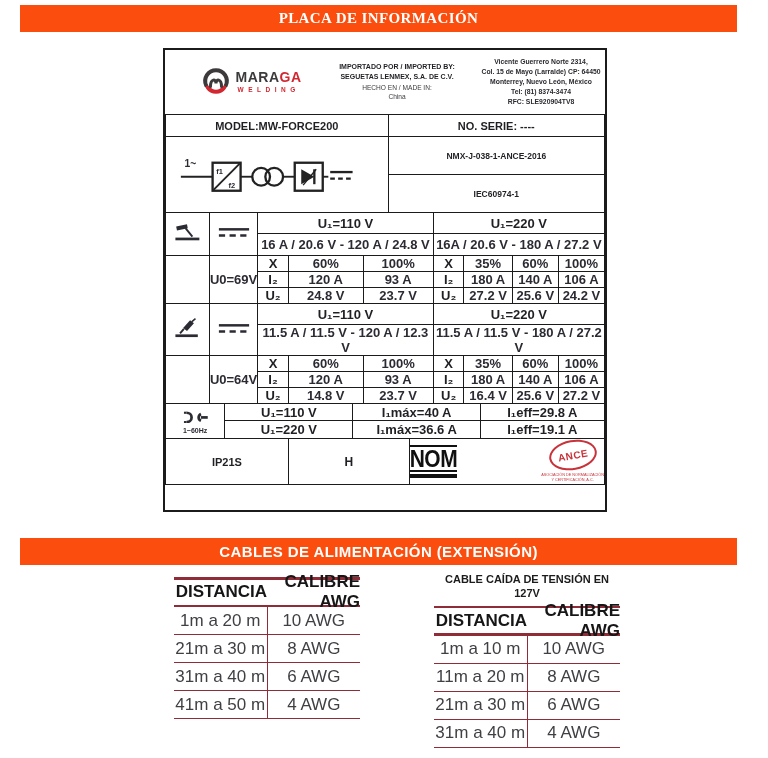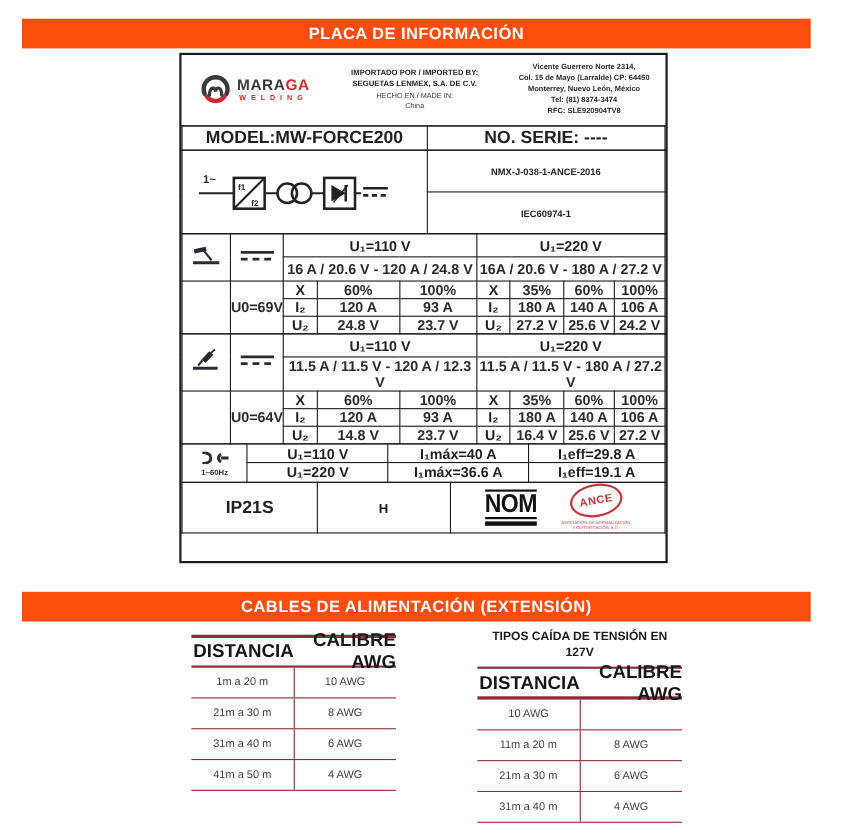--- a/index.html
+++ b/index.html
@@ -6,56 +6,56 @@
   body{
     width:768px;height:758px;background:#ffffff;position:relative;
     font-family:"Liberation Sans","DejaVu Sans",sans-serif;
     color:#1f1f24;overflow:hidden;
   }
   .banner{
     position:absolute;left:20px;width:717px;height:27px;
     background:#FB4E0E;color:#ffffff;display:flex;align-items:center;justify-content:center;
     font-weight:bold;font-size:15px;letter-spacing:.4px;
   }
-  #banner-top{top:17px;}
+  #banner-top{top:5px;font-family:Liberation Serif, serif;}
   #banner-bottom{top:538px;}
 
   
   .plate{
     position:absolute;left:163px;top:48px;width:444px;height:464px;
     box-sizing:border-box;border:2px solid #1b1b1b;background:#fff;
     display:flex;flex-direction:column;
   }
   .plate-header{
     height:64px;flex:none;display:flex;align-items:center;
     border-bottom:1px solid #1b1b1b;
   }
-  .logo-box{width:132px;flex:none;display:flex;align-items:center;justify-content:center;gap:5px;}
+  .logo-box{width:132px;flex:none;display:flex;align-items:center;justify-content:center;gap:5px;padding-left:20px;}
   .brand-text{display:flex;flex-direction:column;line-height:1;}
   .brand-name{font-weight:bold;font-size:14px;letter-spacing:.5px;color:#3d3a3c;}
   .brand-name .red{color:#d22630;}
   .brand-tag{color:#d22630;font-size:6.5px;font-weight:bold;letter-spacing:4.5px;margin-top:3px;padding-left:2px;}
   .importer-box{width:160px;flex:none;text-align:center;line-height:1.45;}
   .imp-b{font-weight:bold;font-size:7px;}
   .imp-n{font-size:6.6px;color:#3a3a3e;}
   .address-box{flex:1;text-align:center;font-weight:bold;font-size:6.8px;line-height:1.5;color:#2a2a30;}
 
   table.ptab{border-collapse:collapse;width:100%;table-layout:fixed;margin-top:-1px;flex:none;}
   .ptab td{border:1px solid #1b1b1b;padding:0;vertical-align:middle;overflow:hidden;}
   .c{text-align:center;}
   .b{font-weight:bold;}
-  .md{font-size:16px;}
+  .md{font-size:11px;}
   .sm{font-size:8.5px;}
   .xs{font-size:13px;}
   .val{color:#2b2b33;}
 
   .diagram-cell{text-align:center;}
   .empty-bottom{flex:1;border-top:0;}
 
-  .logos-cell-inner{display:flex;align-items:center;justify-content:center;gap:22px;}
+  .logos-cell-inner{display:flex;align-items:center;justify-content:space-between;gap:22px;}
   .nom{display:inline-block;text-align:center;line-height:1;}
   .nom-line-top{height:2px;background:#101010;margin-bottom:1px;}
   .nom-word{font-weight:bold;font-size:21px;letter-spacing:-.5px;transform:scaleY(1.12);color:#101010;font-family:"Liberation Sans","DejaVu Sans",sans-serif;}
   .nom-line-mid{height:2px;background:#101010;margin-top:1px;}
   .nom-line-bot{height:4px;background:#101010;margin-top:2px;}
   .ance{display:inline-block;text-align:center;}
   .ance-oval{
     width:44px;height:26px;border:2.5px solid #c8333b;border-radius:50%;
     display:flex;align-items:center;justify-content:center;transform:rotate(-10deg);
     margin:0 auto;
@@ -65,21 +65,21 @@
 
   
   .cables-wrap{position:absolute;left:174px;top:572px;width:447px;display:flex;gap:74px;}
   .ctable{width:186px;flex:none;}
   .ctitle{font-weight:bold;font-size:11px;line-height:1.3;text-align:center;color:#1c1c1c;}
   .crule{height:2.5px;background:#8F2C38;}
   .crule.t{margin-top:5px;}
   .chead{display:flex;height:25px;align-items:center;}
   .chead div{width:50%;text-align:right;font-weight:bold;font-size:17px;color:#161616;}
   .crow{display:flex;height:27px;align-items:center;border-bottom:1px solid #8F2C38;}
-  .crow div{width:50%;text-align:center;font-size:10px;color:#3f3f44;}
+  .crow div{width:50%;text-align:center;font-size:17px;color:#3f3f44;}
   .crow div:first-child{border-right:1px solid #8F2C38;height:100%;display:flex;align-items:center;justify-content:center;}
   .crow div:last-child{height:100%;display:flex;align-items:center;justify-content:center;}
 </style>
 </head>
 <body>
 
 <div class="banner" id="banner-top">
   <span>PLACA DE INFORMACIÓN</span>
 </div>
 
@@ -388,28 +388,29 @@
       <div>31m a 40 m</div>
       <div>6 AWG</div>
     </div>
     <div class="crow">
       <div>41m a 50 m</div>
       <div>4 AWG</div>
     </div>
   </div>
 
   <div class="ctable">
-    <div class="ctitle">TIPOS CAÍDA DE TENSIÓN EN 127V</div>
+    <div class="ctitle">CABLE CAÍDA DE TENSIÓN EN 127V</div>
     <div class="crule t"></div>
     <div class="chead">
       <div>DISTANCIA</div>
       <div>CALIBRE AWG</div>
     </div>
     <div class="crule"></div>
     <div class="crow">
+      <div>1m a 10 m</div>
       <div>10 AWG</div>
     </div>
     <div class="crow">
       <div>11m a 20 m</div>
       <div>8 AWG</div>
     </div>
     <div class="crow">
       <div>21m a 30 m</div>
       <div>6 AWG</div>
     </div>

